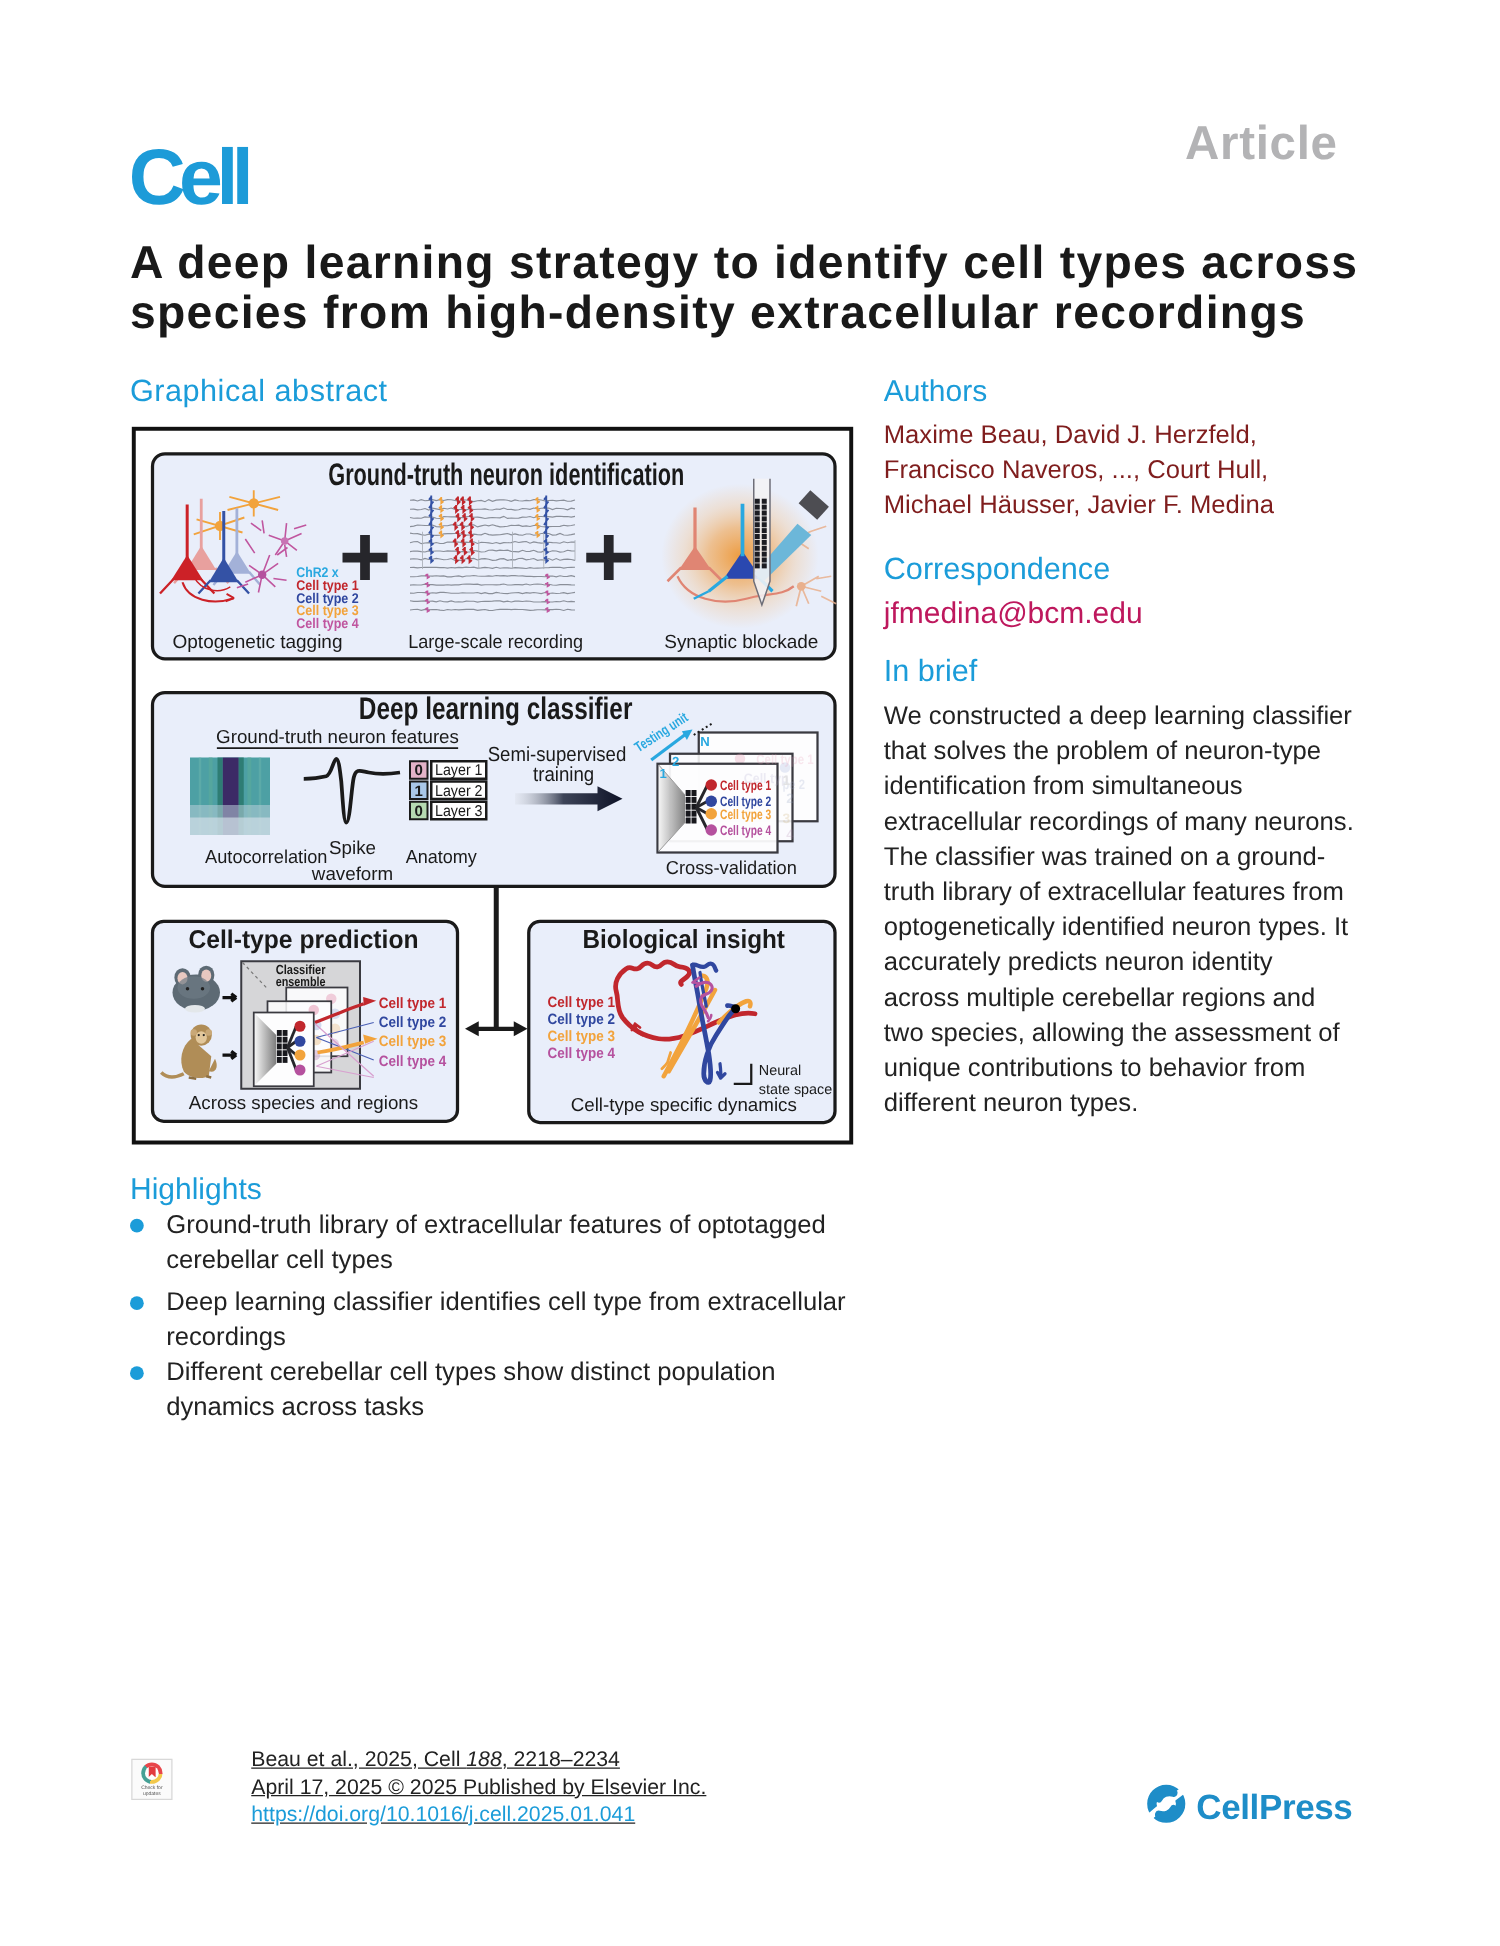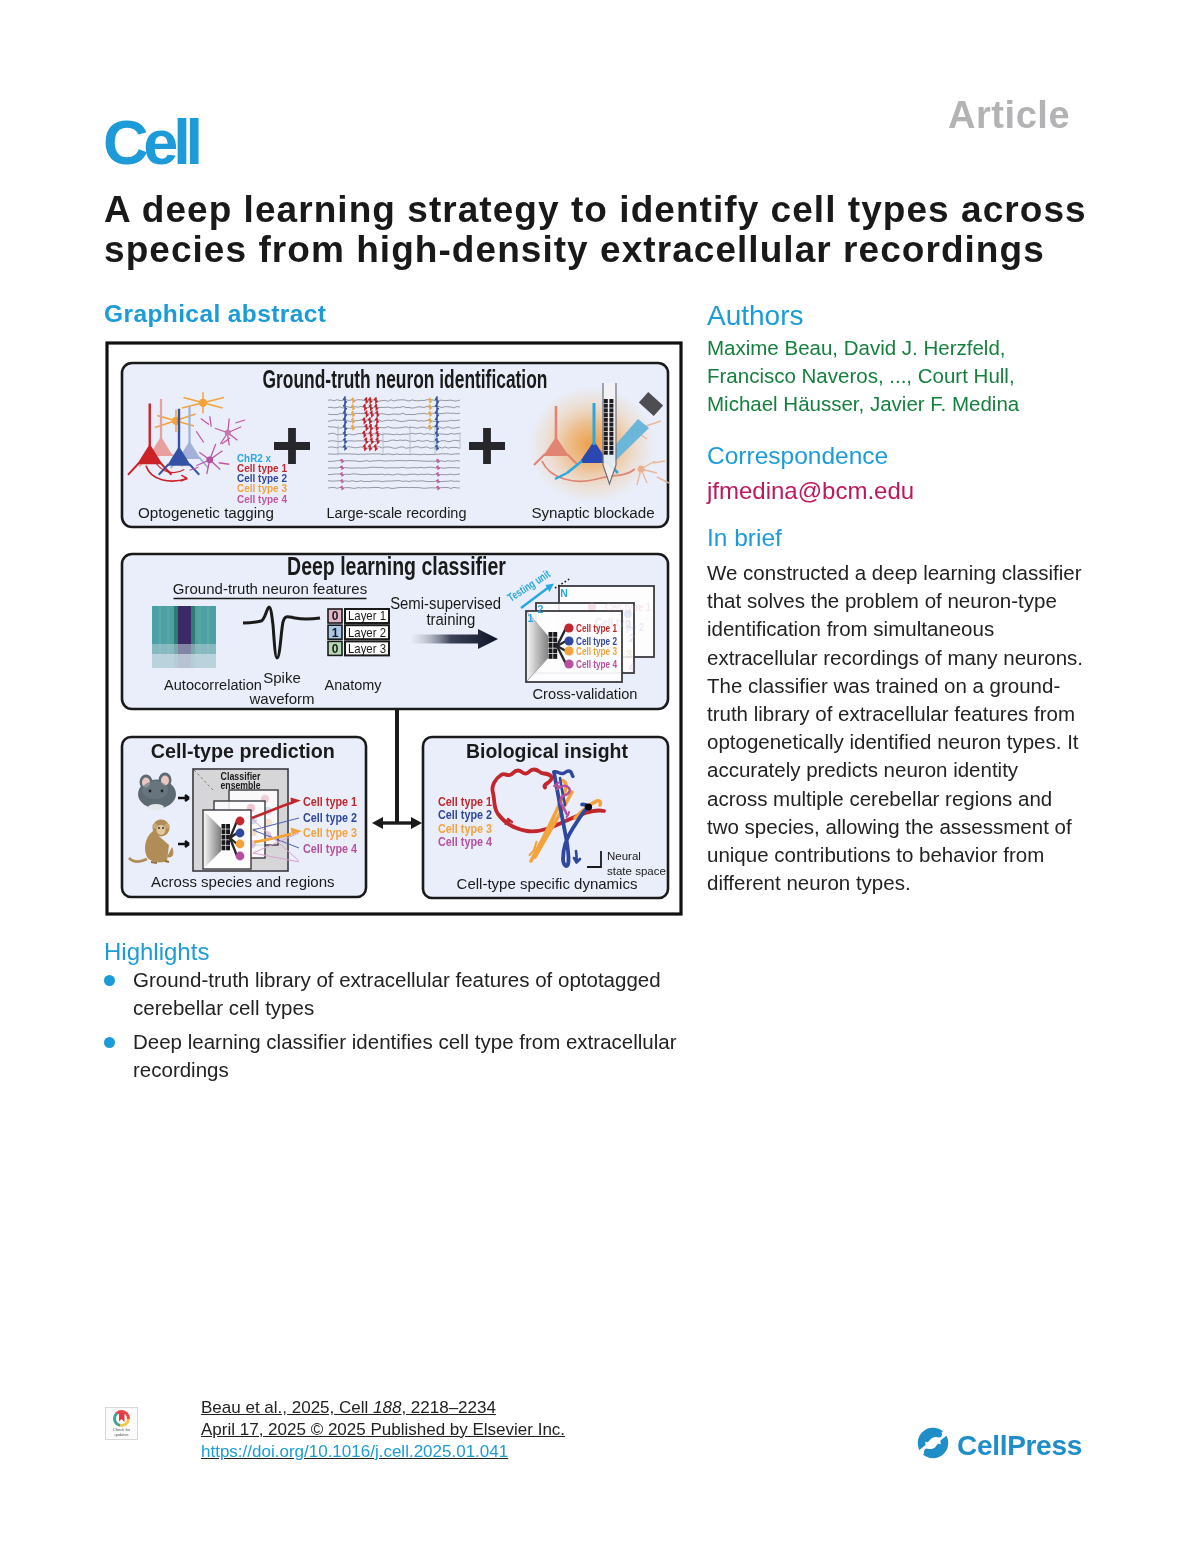--- a/index.html
+++ b/index.html
@@ -9,21 +9,21 @@
 </style>
 </head>
 <body>
 <div class="abs" style="left:0;top:0;width:1200px;height:1557px;">
 
   <div class="abs" style="left:948px;top:94px;letter-spacing:0.55px;font-size:38px;font-weight:bold;color:#b3b3b5;">Article</div>
   <div class="abs" style="left:103px;top:106px;font-size:63px;font-weight:bold;color:#1d9bd8;letter-spacing:-5.2px;">Cell</div>
 
   <div class="abs" style="left:104px;top:190px;width:1050px;font-size:37px;font-weight:bold;color:#191919;line-height:40px;letter-spacing:1.05px;">A deep learning strategy to identify cell types across<br>species from high-density extracellular recordings</div>
 
-  <div class="abs cyan" style="left:104px;top:300px;font-size:24.5px;letter-spacing:0.4px;font-weight:bold;">Graphical abstract</div>
+  <div class="abs cyan" style="left:104px;top:300px;font-size:24.5px;letter-spacing:0.4px;">Graphical abstract</div>
   <div class="abs" id="ga" style="left:105px;top:341px;width:578px;height:575px;"><svg width="578" height="575" viewBox="0 0 578 575" xmlns="http://www.w3.org/2000/svg" font-family="Liberation Sans, sans-serif">
 <defs>
 <radialGradient id="glow" cx="50%" cy="50%" r="50%">
   <stop offset="0%" stop-color="#ed9838" stop-opacity="0.95"></stop>
   <stop offset="40%" stop-color="#f0a14a" stop-opacity="0.6"></stop>
   <stop offset="72%" stop-color="#f3c088" stop-opacity="0.32"></stop>
   <stop offset="100%" stop-color="#f3c088" stop-opacity="0"></stop>
 </radialGradient>
 <linearGradient id="arrgrad" x1="0" y1="0" x2="1" y2="0">
   <stop offset="0%" stop-color="#d8dbe2" stop-opacity="0.3"></stop>
@@ -391,33 +391,34 @@
 <path d="M 452 448 C 456 444.5 461.5 443.5 464 447 C 466 450 463.5 453.5 459.5 454.5 C 455.5 455.5 454.5 459.5 456.5 463.5 C 458 466.5 460.5 469 461.5 473" stroke="#b5519e" stroke-width="2.5"></path>
 <path d="M 449 445 l 5.5 -4 m -5.5 4 l 6 0.5 M 461.5 476 c 1.5 -1.5 2.5 -3 2.5 -5" stroke="#b5519e" stroke-width="2"></path>
 </g>
 <circle cx="483.5" cy="466" r="3.6" fill="#000"></circle>
 <path d="M 496 510 V 526 H 482" stroke="#1a1a1a" stroke-width="1.8" fill="none"></path>
 <text transform="translate(502,519)" font-size="11.5" fill="#1a1a1a" text-anchor="start">Neural</text>
 <text transform="translate(502,534)" font-size="11.5" fill="#1a1a1a" text-anchor="start">state space</text>
 <text transform="translate(442,548)" font-size="15" fill="#1a1a1a" text-anchor="middle">Cell-type specific dynamics</text>
 </svg></div>
 
-  <div class="abs cyan" style="left:707px;top:300px;font-size:28px;">Authors</div>
-  <div class="abs" style="left:707px;top:334px;width:400px;font-size:20.5px;color:#15803d;line-height:28px;">Maxime Beau, David J. Herzfeld,<br>Francisco Naveros, ..., Court Hull,<br>Michael Häusser, Javier F. Medina</div>
+  <div class="abs cyan" style="left:707px;top:300px;font-size:24px;">Authors</div>
+  <div class="abs" style="left:707px;top:334px;width:400px;font-size:20.5px;color:#7f1d1d;line-height:28px;">Maxime Beau, David J. Herzfeld,<br>Francisco Naveros, ..., Court Hull,<br>Michael Häusser, Javier F. Medina</div>
 
   <div class="abs cyan" style="left:707px;top:442px;font-size:24.5px;">Correspondence</div>
   <div class="abs" style="left:707px;top:477px;font-size:24px;color:#be185d;">jfmedina@bcm.edu</div>
 
   <div class="abs cyan" style="left:707px;top:524px;font-size:24.5px;">In brief</div>
   <div class="abs" style="left:707px;top:559px;width:420px;font-size:20.5px;color:#222;line-height:28.2px;">We constructed a deep learning classifier<br>that solves the problem of neuron-type<br>identification from simultaneous<br>extracellular recordings of many neurons.<br>The classifier was trained on a ground-<br>truth library of extracellular features from<br>optogenetically identified neuron types. It<br>accurately predicts neuron identity<br>across multiple cerebellar regions and<br>two species, allowing the assessment of<br>unique contributions to behavior from<br>different neuron types.</div>
 
   <div class="abs cyan" style="left:104px;top:938px;font-size:24px;">Highlights</div>
   <div class="abs" style="left:104px;top:966px;width:640px;font-size:20.5px;color:#222;">
     <div style="position:relative;padding-left:29px;line-height:28px;margin-bottom:6px;"><span style="position:absolute;left:0;top:9px;width:11px;height:11px;border-radius:50%;background:#1b9cd9;"></span>Ground-truth library of extracellular features of optotagged<br>cerebellar cell types</div>
     <div style="position:relative;padding-left:29px;line-height:28px;"><span style="position:absolute;left:0;top:9px;width:11px;height:11px;border-radius:50%;background:#1b9cd9;"></span>Deep learning classifier identifies cell type from extracellular<br>recordings</div>
+    <div style="position:relative;padding-left:29px;line-height:28px;"><span style="position:absolute;left:0;top:9px;width:11px;height:11px;border-radius:50%;background:#1b9cd9;"></span>Different cerebellar cell types show distinct population<br>dynamics across tasks</div>
   </div>
 
   <div class="abs" style="left:105px;top:1407px;width:33px;height:33px;border:1px solid #d8d8d8;background:#fbfbfb;text-align:center;">
     <div style="margin:2px auto 0;width:17px;height:17px;border-radius:50%;background:conic-gradient(from -40deg,#e8464b 0 38%,#f2c84b 38% 64%,#45a095 64% 100%);position:relative;">
       <span style="position:absolute;left:3px;top:3px;width:11px;height:11px;border-radius:50%;background:#fdfdfd;"></span>
       <span style="position:absolute;left:5.5px;top:3px;width:6px;height:9px;background:#e23b3f;clip-path:polygon(0 0,100% 0,100% 100%,50% 68%,0 100%);"></span>
     </div>
     <div style="font-size:4px;color:#555;line-height:4.5px;margin-top:1px;">Check for<br>updates</div>
   </div>
   <div class="abs" style="left:201px;top:1397px;font-size:17px;color:#222;line-height:21.8px;text-decoration:underline;">Beau et al., 2025, Cell <i>188</i>, 2218–2234<br>April 17, 2025 © 2025 Published by Elsevier Inc.<br><span style="color:#1b9cd9;">https://doi.org/10.1016/j.cell.2025.01.041</span></div>

